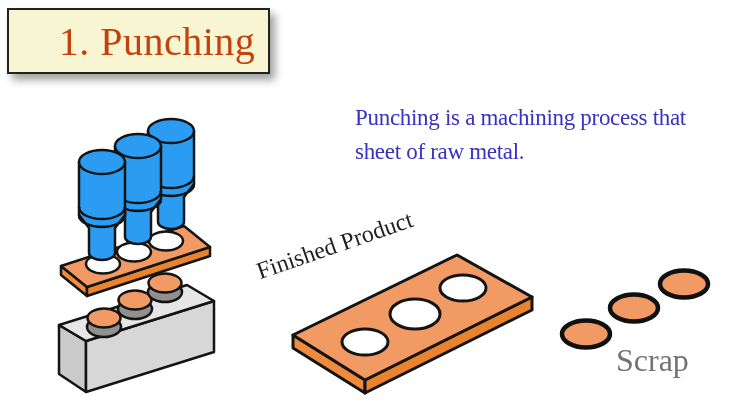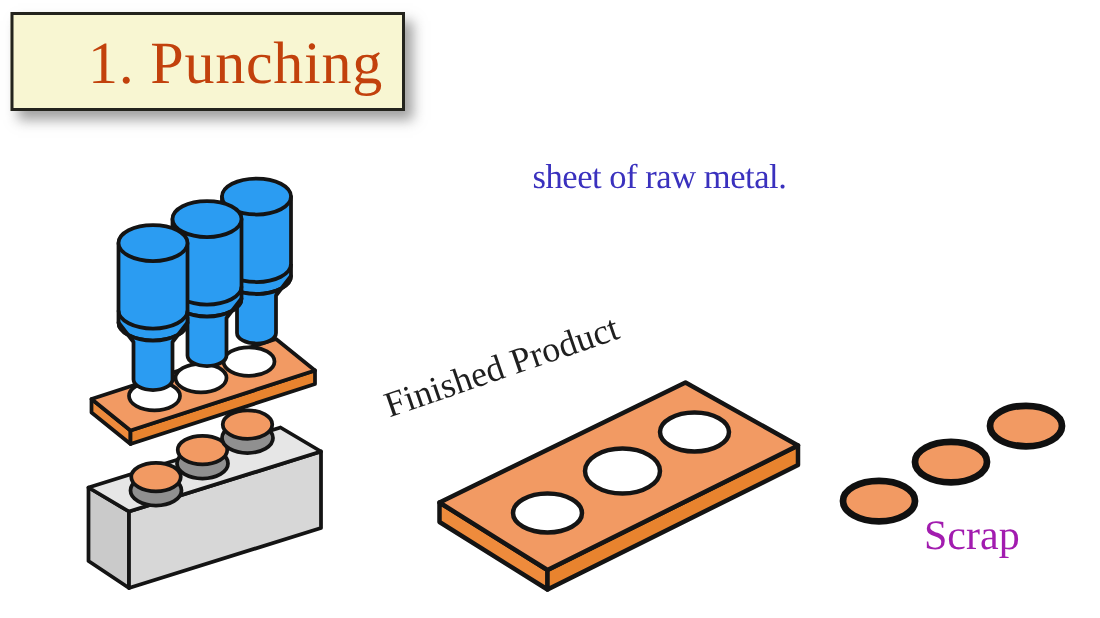--- a/index.html
+++ b/index.html
@@ -25,21 +25,21 @@
     letter-spacing:-0.3px;white-space:nowrap;
   }
 
   .fp-label{
     position:absolute;left:262px;top:258px;
     font-size:24px;color:#1f1f1f;white-space:nowrap;
     transform:rotate(-19deg);transform-origin:left bottom;
   }
   .scrap-label{
     position:absolute;left:616px;top:342px;
-    font-size:28px;color:#a21caf;white-space:nowrap;
+    font-size:32px;color:#737373;white-space:nowrap;
   }
 </style>
 </head>
 <body>
 
 <div class="stage">
 
   <div class="title-box">
     <span>1. Punching</span>
   </div>
@@ -82,20 +82,21 @@
         <ellipse cx="105" cy="205" rx="16.5" ry="9.5" fill="#F29A63"></ellipse>
       </g>
       <g>
         <ellipse cx="135" cy="197" rx="17" ry="10" fill="#909090"></ellipse>
         <ellipse cx="135" cy="188" rx="16.5" ry="9.5" fill="#F29A63"></ellipse>
       </g>
     </g>
   </svg>
 
   <div class="desc">
+    <div>Punching is a machining process that</div>
     <div>sheet of raw metal.</div>
   </div>
 
   <div class="fp-label">Finished Product</div>
   <svg class="product-svg" width="270" height="165" viewBox="0 0 270 165" xmlns="http://www.w3.org/2000/svg">
     <g stroke="#141414" stroke-width="3" stroke-linejoin="round">
       <path d="M13,95 L85,140 L85,153 L13,108 Z" fill="#EE8B3C"></path>
       <path d="M85,140 L252,57 L252,70 L85,153 Z" fill="#E8832E"></path>
       <path d="M13,95 L177,15 L252,57 L85,140 Z" fill="#F29A63"></path>
       <ellipse cx="85" cy="102" rx="23" ry="13" fill="#FFFFFF"></ellipse>

